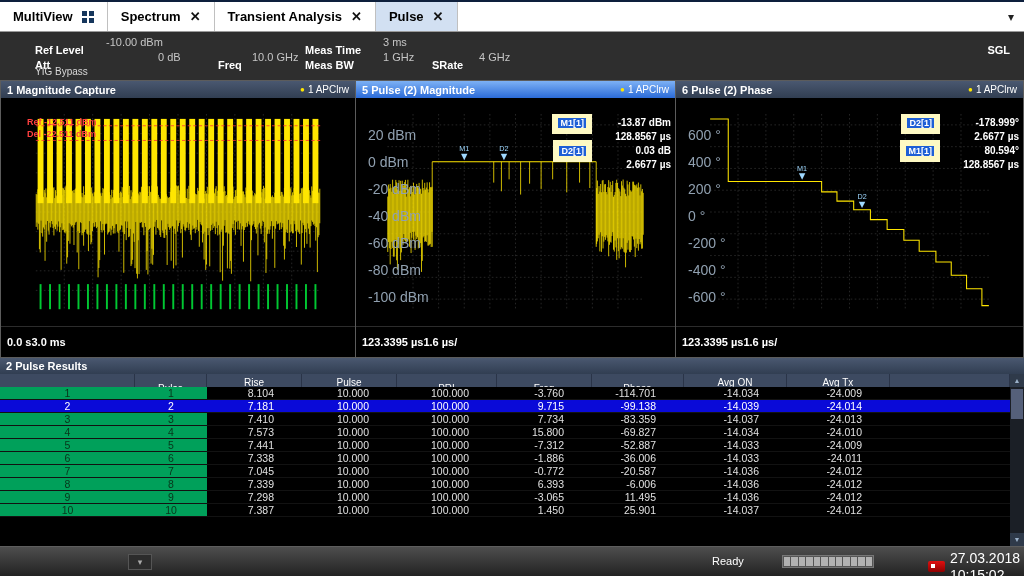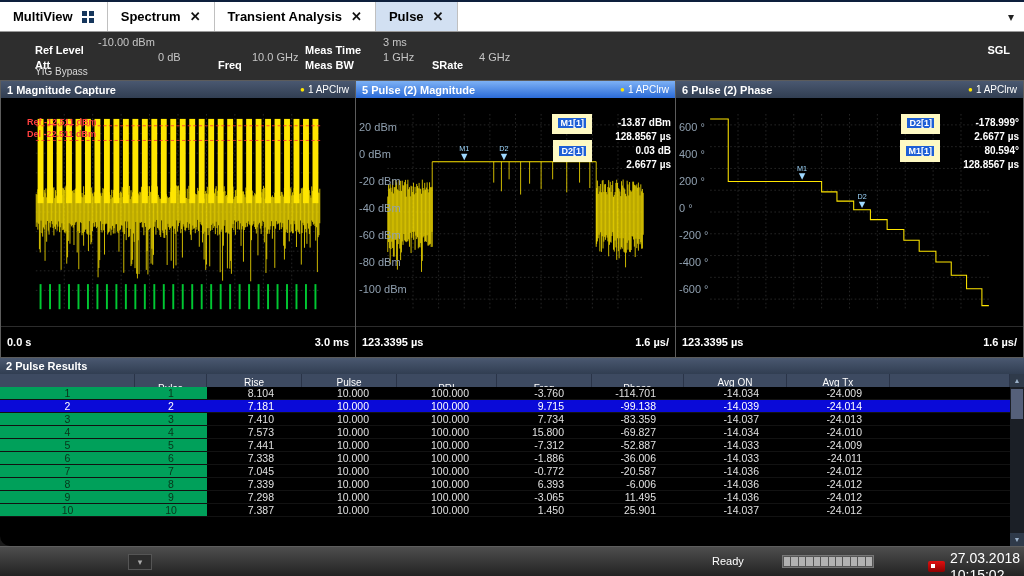--- a/index.html
+++ b/index.html
@@ -26,32 +26,32 @@
   .panel{display:flex;flex-direction:column;border:1px solid #5c5c5c;border-left:none;gap:16px;}
   .panel:first-child{border-left:1px solid #5c5c5c;}
   .phead{height:17px;display:flex;align-items:center;padding:0 6px;font-size:11px;font-weight:bold;color:#fff;
          background:linear-gradient(#4a5870,#313e52);flex:0 0 auto;}
   .phead.active{background:linear-gradient(#7db1f5,#2b6bd8);}
   .trace{margin-left:auto;font-weight:normal;font-size:10px;color:#fff;display:flex;align-items:center;gap:3px;}
   .dot{color:#ffe600;font-size:8px;}
   .plot{flex:1 1 auto;position:relative;background:#000;overflow:hidden;}
   .plot svg{position:absolute;inset:0;width:100%;height:100%;display:block;}
   .ylabels{position:absolute;inset:0;pointer-events:none;z-index:2;}
-  .ylab{position:absolute;left:3px;transform:translateY(-55%);font-size:11px;color:#90a0b0;}
+  .ylab{position:absolute;left:12px;transform:translateY(-55%);font-size:14px;color:#90a0b0;margin-top:8px;}
   .cap-ov{position:absolute;left:26px;top:2px;z-index:4;color:#ff4040;font-size:9px;font-weight:bold;line-height:12px;pointer-events:none;}
   .ro{position:absolute;top:2px;right:4px;z-index:5;display:flex;flex-direction:column;gap:1px;pointer-events:none;}
   .ro-row{display:flex;justify-content:flex-end;align-items:center;gap:5px;height:13px;}
   .ro-label{background:#1e5fd6;border:6px solid #fef9c3;color:#fff;font-size:9px;font-weight:bold;
             min-width:34px;text-align:center;padding:0 2px;line-height:10px;}
   .ro-label.empty{visibility:hidden;}
   .ro-val{color:#fff;font-size:10px;font-weight:bold;min-width:74px;text-align:right;}
-  .axis{height:31px;flex:0 0 auto;background:#000;border-top:1px solid #2c2c2c;display:flex;justify-content:space-between;
+  .axis{height:31px;flex:0 0 auto;background:#000;border-top:1px solid #2c2c2c;display:flex;
         align-items:center;padding:12px 6px;color:#fff;font-size:11px;font-weight:bold;}
   
-  .table-sec{height:188px;position:relative;background:#000;border-radius:10px;}
+  .table-sec{height:188px;position:relative;background:#000;}
   .table-title{height:16px;background:linear-gradient(#4a5870,#313e52);color:#fff;font-size:11px;font-weight:bold;
                display:flex;align-items:center;padding:0 6px;}
   .grid{position:absolute;left:0;right:14px;top:16px;bottom:0;display:grid;grid-auto-rows:13px;overflow:hidden;}
   .th{height:42px;background:#3d4a61;color:#fff;font-size:10px;line-height:1.2;display:flex;align-items:center;
       justify-content:center;text-align:center;white-space:pre-line;border-right:1px solid #2a3448;border-bottom:1px solid #1a2230;}
   .td{background:#000;color:#e0e0e0;font-size:10.5px;display:flex;align-items:center;border-bottom:1px solid #121212;}
   .td.num{justify-content:flex-end;padding-right:28px;}
   .td.idcell{background:#00a05a;color:#07351a;justify-content:center;}
   .td.sel{background:#0a0ad8 !important;color:#ffffff !important;}
   .vscroll{position:absolute;right:0;top:16px;bottom:0;width:14px;background:#1b1f26;display:flex;flex-direction:column;}
@@ -99,21 +99,21 @@
       <span>Pulse</span>
       <span class="tab-close">✕</span>
     </div>
     <div class="tab-overflow">
       <span>▾</span>
     </div>
   </div>
 
   <div class="settings">
     <span class="s-item lbl" style="left:35px;top:4px">Ref Level</span>
-    <span class="s-item val" style="left:98px;top:4px">-10.00 dBm</span>
+    <span class="s-item val" style="left:106px;top:4px">-10.00 dBm</span>
     <span class="s-item lbl" style="left:305px;top:4px">Meas Time</span>
     <span class="s-item val" style="left:383px;top:4px">3 ms</span>
     <span class="s-item lbl" style="right:14px;top:4px">SGL</span>
 
     <span class="s-item lbl" style="left:35px;top:19px">Att</span>
     <span class="s-item val" style="left:158px;top:19px">0 dB</span>
     <span class="s-item lbl" style="left:218px;top:19px">Freq</span>
     <span class="s-item val" style="left:252px;top:19px">10.0 GHz</span>
     <span class="s-item lbl" style="left:305px;top:19px">Meas BW</span>
     <span class="s-item val" style="left:383px;top:19px">1 GHz</span>

